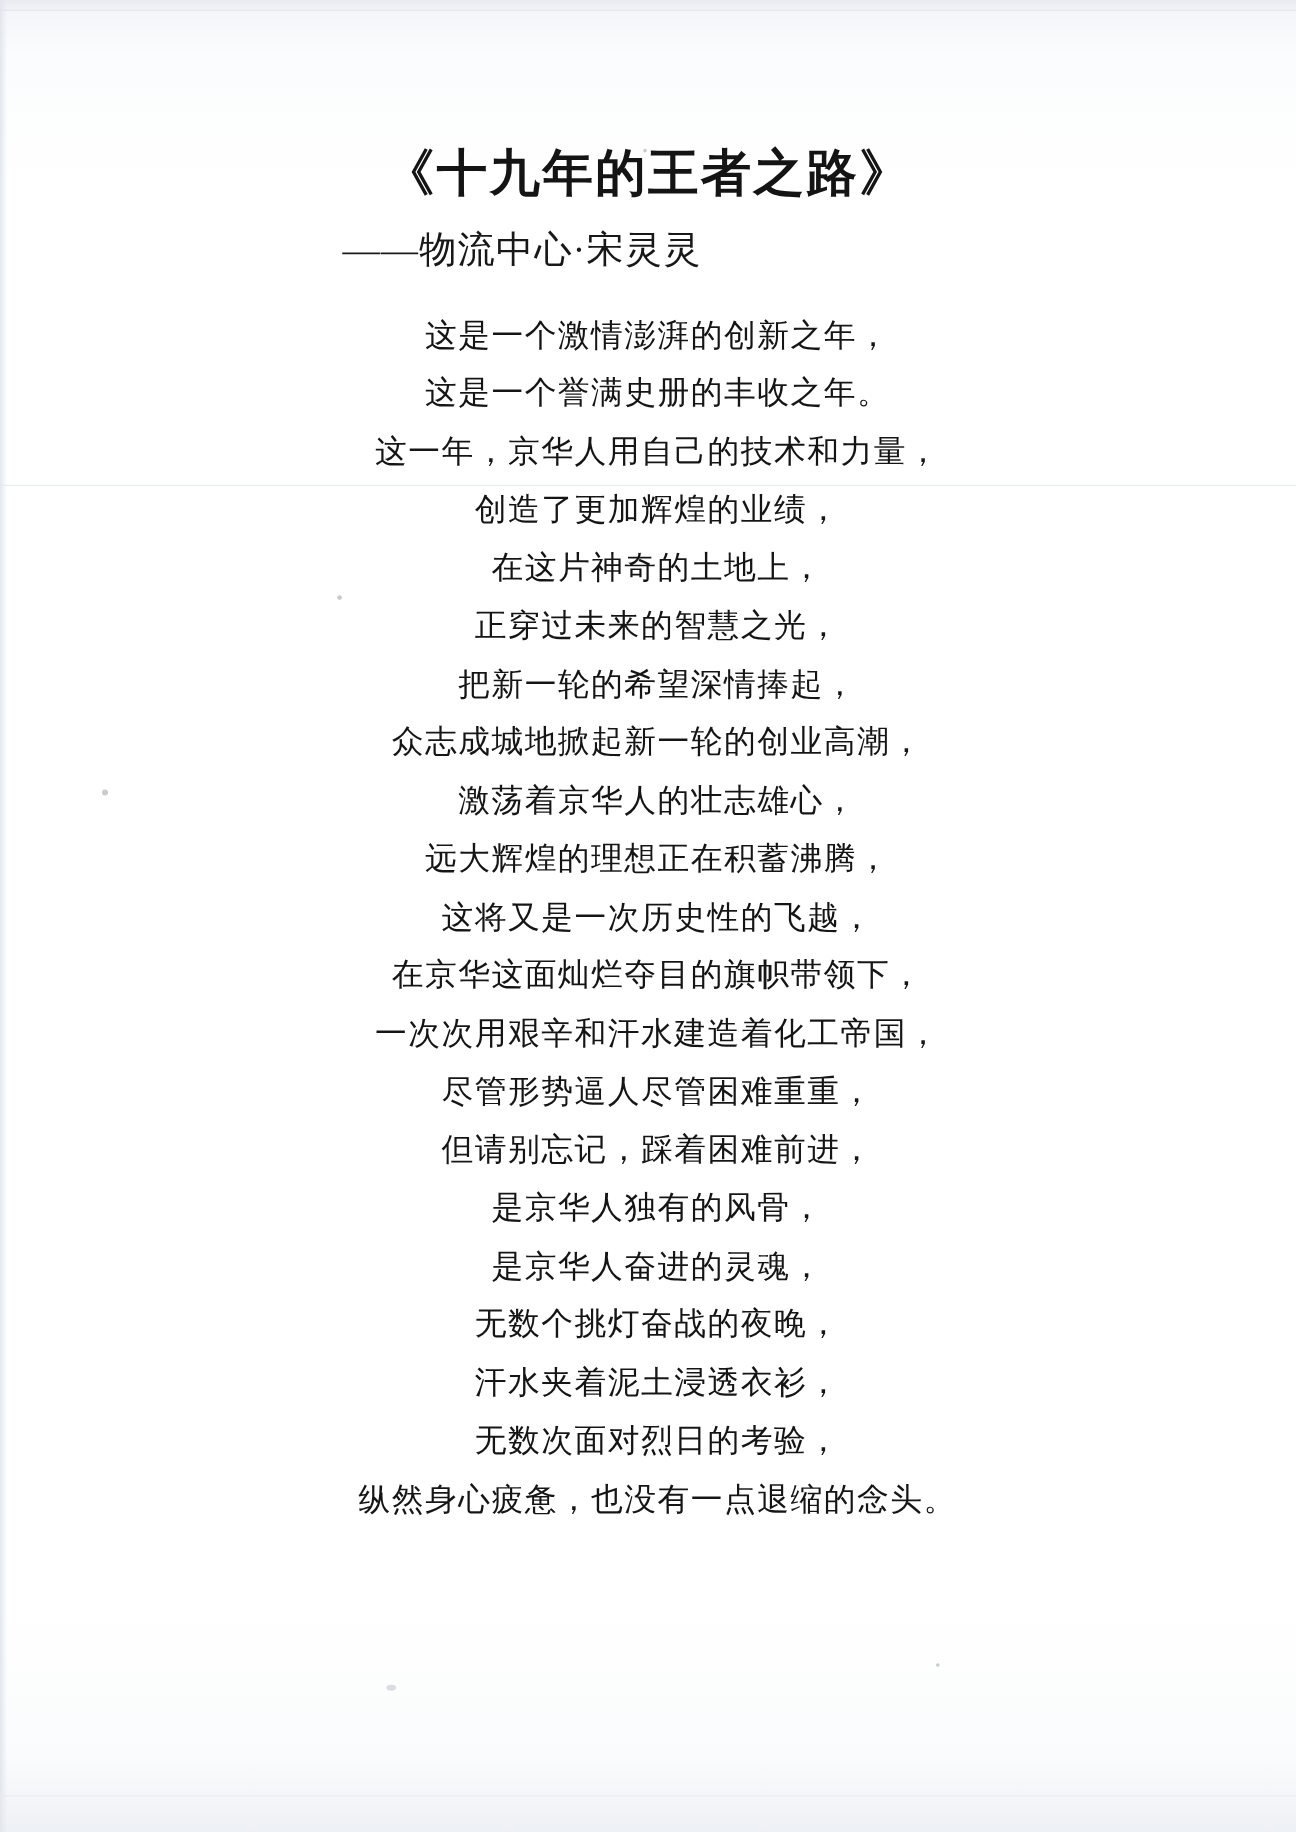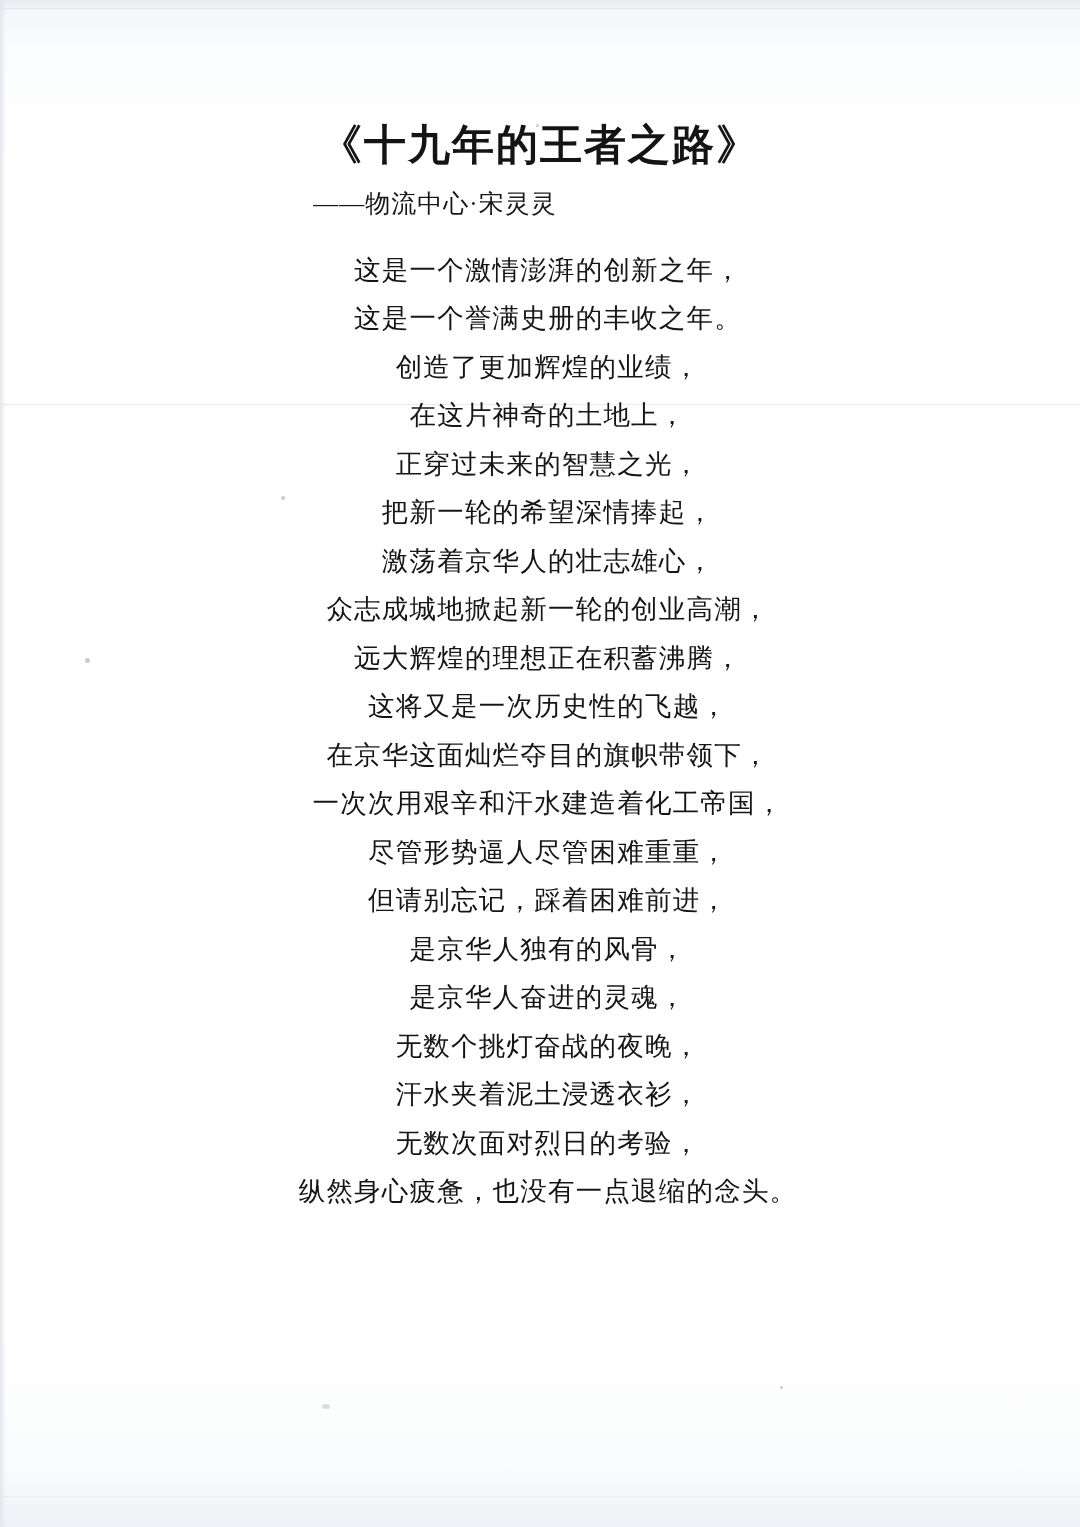--- a/index.html
+++ b/index.html
@@ -70,21 +70,21 @@
     font-size: 42px;
     font-weight: 700;
     letter-spacing: 2px;
     color: #141414;
     margin: 0 0 14px 0;
     line-height: 1.3;
     font-family: "Liberation Serif", "DejaVu Serif", serif;
   }
 
   .byline {
-    font-size: 25px;
+    font-size: 31px;
     color: #181818;
     margin: 0 0 26px 0;
     padding-right: 210px;
     text-align: center;
     letter-spacing: 1px;
   }
 
   .poem {
     font-size: 26.5px;
     line-height: 48.5px;
@@ -115,26 +115,27 @@
 
   <div class="content">
 
     <h1 class="doc-title">《十九年的王者之路》</h1>
 
     <div class="byline">——物流中心·宋灵灵</div>
 
     <div class="poem">
       <div class="line">这是一个激情澎湃的创新之年，</div>
       <div class="line">这是一个誉满史册的丰收之年。</div>
+      <div class="line">这一年，京华人用自己的技术和力量，</div>
       <div class="line">创造了更加辉煌的业绩，</div>
       <div class="line">在这片神奇的土地上，</div>
       <div class="line">正穿过未来的智慧之光，</div>
       <div class="line">把新一轮的希望深情捧起，</div>
+      <div class="line">众志成城地掀起新一轮的创业高潮，</div>
       <div class="line">激荡着京华人的壮志雄心，</div>
-      <div class="line">众志成城地掀起新一轮的创业高潮，</div>
       <div class="line">远大辉煌的理想正在积蓄沸腾，</div>
       <div class="line">这将又是一次历史性的飞越，</div>
       <div class="line">在京华这面灿烂夺目的旗帜带领下，</div>
       <div class="line">一次次用艰辛和汗水建造着化工帝国，</div>
       <div class="line">尽管形势逼人尽管困难重重，</div>
       <div class="line">但请别忘记，踩着困难前进，</div>
       <div class="line">是京华人独有的风骨，</div>
       <div class="line">是京华人奋进的灵魂，</div>
       <div class="line">无数个挑灯奋战的夜晚，</div>
       <div class="line">汗水夹着泥土浸透衣衫，</div>

